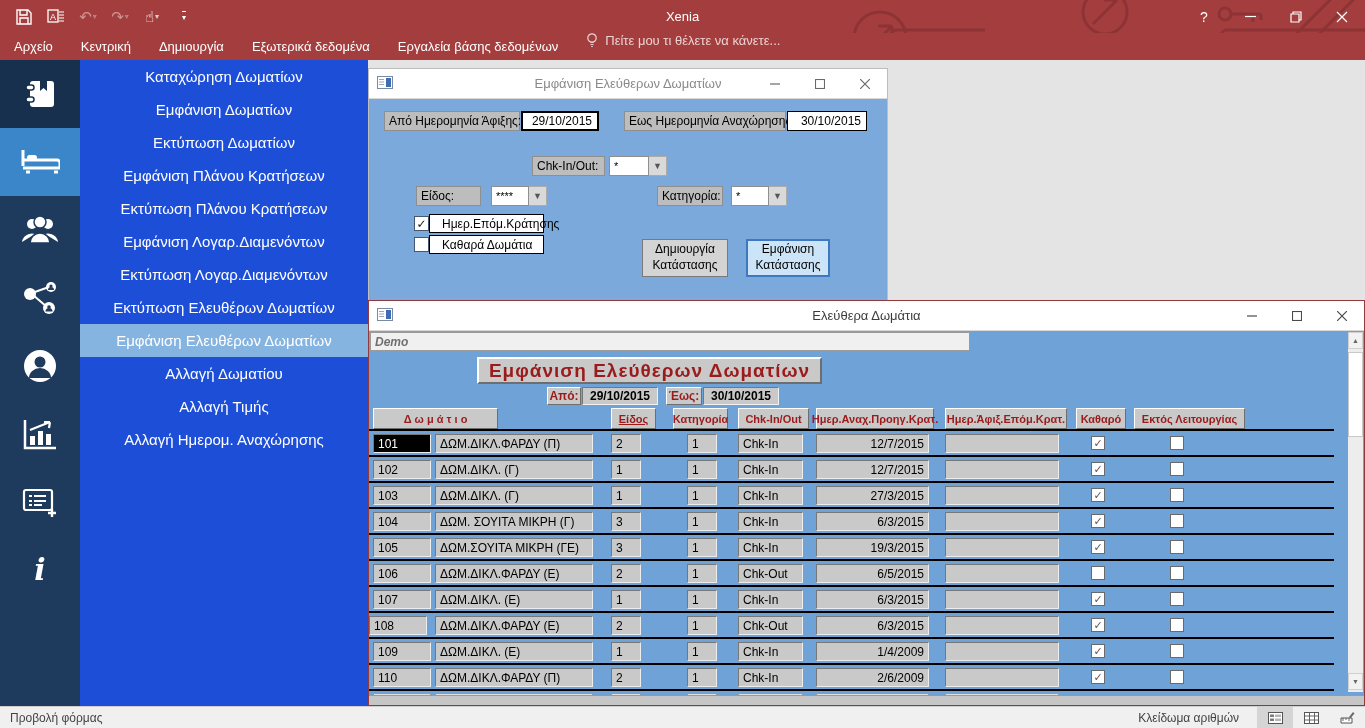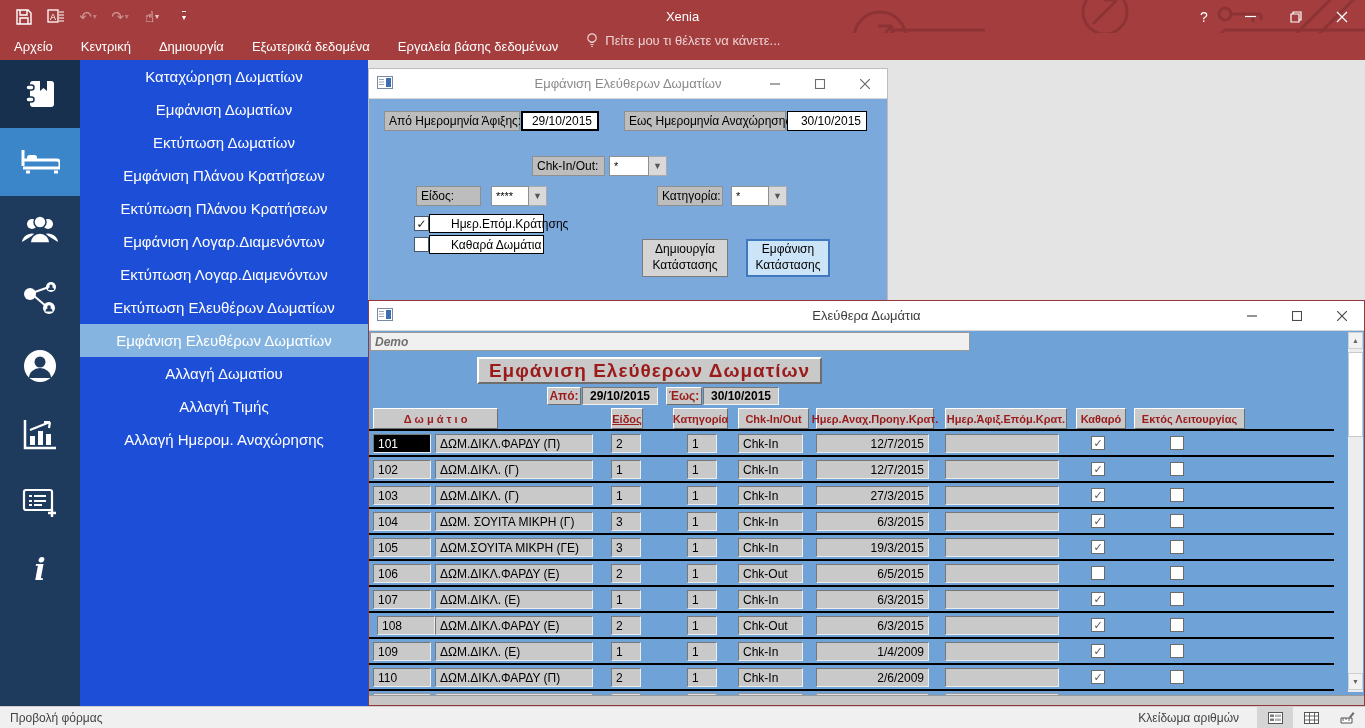--- a/index.html
+++ b/index.html
@@ -43,21 +43,21 @@
   .dialog .wtitle .txt{color:#8a8a8a;}
   .formicon{margin-left:8px;z-index:1;}
   .wbtns{position:absolute;right:0;top:0;height:30px;display:flex;z-index:1;}
   .wbtn{width:45px;height:30px;display:flex;align-items:center;justify-content:center;color:#6a6a6a;font-size:13px;}
   .dlab{position:absolute;height:20px;background:#BDBDBD;border:1px solid #8f8f8f;color:#000;font-size:12px;display:flex;align-items:center;padding:0 4px;white-space:nowrap;}
   .dinput{position:absolute;height:20px;background:#fff;border:1px solid #000;font-size:12px;display:flex;align-items:center;justify-content:flex-end;padding:0 5px;}
   .combo{position:absolute;height:20px;display:flex;}
   .combo .val{flex:1;background:#fff;border:1px solid #8f8f8f;font-size:11px;display:flex;align-items:center;padding:0 4px;color:#000;}
   .combo .arr{width:18px;background:#D9D9D9;border:1px solid #ababab;border-left:none;display:flex;align-items:center;justify-content:center;color:#555;font-size:9px;}
   .dcb{position:absolute;width:15px;height:15px;background:#fff;border:1px solid #46586e;display:flex;align-items:center;justify-content:center;font-size:12px;color:#1a1a1a;}
-  .dcblab{position:absolute;height:19px;background:#fff;border:1px solid #000;font-size:12px;display:flex;align-items:center;padding:0 21px;white-space:nowrap;}
+  .dcblab{position:absolute;height:19px;background:#fff;border:1px solid #000;font-size:12px;display:flex;align-items:center;padding:0 12px;white-space:nowrap;}
   .dbtn{position:absolute;height:38px;font-size:12px;color:#000;display:flex;align-items:center;justify-content:center;text-align:center;line-height:1.3;}
   .dbtn.gray{background:#D4D4D4;border:1px solid #7a7a7a;}
   .dbtn.blue{background:#CCE4F7;border:2px solid #3E78BE;}
 
   
   .report{position:absolute;left:0;top:240px;width:997px;height:406px;background:#6FA3D8;border:1px solid #93393B;z-index:2;}
   .report .wtitle .txt{color:#3c3c3c;}
   .rbody{position:absolute;left:0;top:30px;width:995px;height:374px;background:#6FA3D8;overflow:hidden;}
   .demo{position:absolute;left:1px;top:1px;width:600px;height:19px;background:#F0F0F0;border:1px solid #9a9a9a;color:#6f6f6f;font-size:12px;font-style:italic;font-weight:bold;display:flex;align-items:center;padding:0 4px;}
   .bigtitle{position:absolute;left:108px;top:26px;width:345px;height:27px;background:#C9C9C9;border:2px solid;border-color:#FFFFFF #6E6E6E #6E6E6E #FFFFFF;color:#9B1A1A;font-weight:bold;font-size:19px;display:flex;align-items:center;justify-content:center;letter-spacing:1px;white-space:nowrap;}
@@ -337,21 +337,21 @@
       </div>
       <div class="rbody">
         <div class="demo">Demo</div>
         <div class="bigtitle">Εμφάνιση  Ελεύθερων  Δωματίων</div>
         <div class="rnglab" style="left:178px;width:34px;">Από:</div>
         <div class="rngval" style="left:213px;width:76px;">29/10/2015</div>
         <div class="rnglab" style="left:297px;width:36px;">Έως:</div>
         <div class="rngval" style="left:334px;width:76px;">30/10/2015</div>
         <div class="thead">
             <div class="thbtn" style="left: 4px; width: 125px;">Δ ω μ ά τ ι ο</div>
-            <div class="thbtn" style="left: 242px; width: 32px; text-decoration: underline;">Είδος</div>
+            <div class="thbtn" style="left: 242px; width: 45px; text-decoration: underline;">Είδος</div>
             <div class="thbtn" style="left: 304px; width: 55px;">Κατηγορία</div>
             <div class="thbtn" style="left: 369px; width: 71px;">Chk-In/Out</div>
             <div class="thbtn" style="left: 447px; width: 118px;">Ημερ.Αναχ.Προηγ.Κρατ.</div>
             <div class="thbtn" style="left: 576px; width: 122px;">Ημερ.Άφιξ.Επόμ.Κρατ.</div>
             <div class="thbtn" style="left: 707px; width: 50px;">Καθαρό</div>
             <div class="thbtn" style="left: 765px; width: 111px;">Εκτός Λειτουργίας</div>
           </div>
         <div class="tbody">
             <div class="trow">
               <div class="tfield selected" style="left: 4px; width: 58px;">101</div>
@@ -424,21 +424,21 @@
               <div class="tfield " style="left: 66px; width: 158px;">ΔΩΜ.ΔΙΚΛ. (Ε)</div>
               <div class="tfield " style="left: 242px; width: 30px;">1</div>
               <div class="tfield " style="left: 318px; width: 30px;">1</div>
               <div class="tfield " style="left: 369px; width: 65px;">Chk-In</div>
               <div class="tfield right" style="left: 447px; width: 113px;">6/3/2015</div>
               <div class="tfield " style="left: 576px; width: 114px;"></div>
               <div class="tcb" style="left: 722px;">✓</div>
               <div class="tcb" style="left: 801px;"></div>
             </div>
             <div class="trow">
-              <div class="tfield " style="left: 8px; width: 58px;">108</div>
+              <div class="tfield " style="left: 0; width: 58px;">108</div>
               <div class="tfield " style="left: 66px; width: 158px;">ΔΩΜ.ΔΙΚΛ.ΦΑΡΔΥ (Ε)</div>
               <div class="tfield " style="left: 242px; width: 30px;">2</div>
               <div class="tfield " style="left: 318px; width: 30px;">1</div>
               <div class="tfield " style="left: 369px; width: 65px;">Chk-Out</div>
               <div class="tfield right" style="left: 447px; width: 113px;">6/3/2015</div>
               <div class="tfield " style="left: 576px; width: 114px;"></div>
               <div class="tcb" style="left: 722px;">✓</div>
               <div class="tcb" style="left: 801px;"></div>
             </div>
             <div class="trow">

